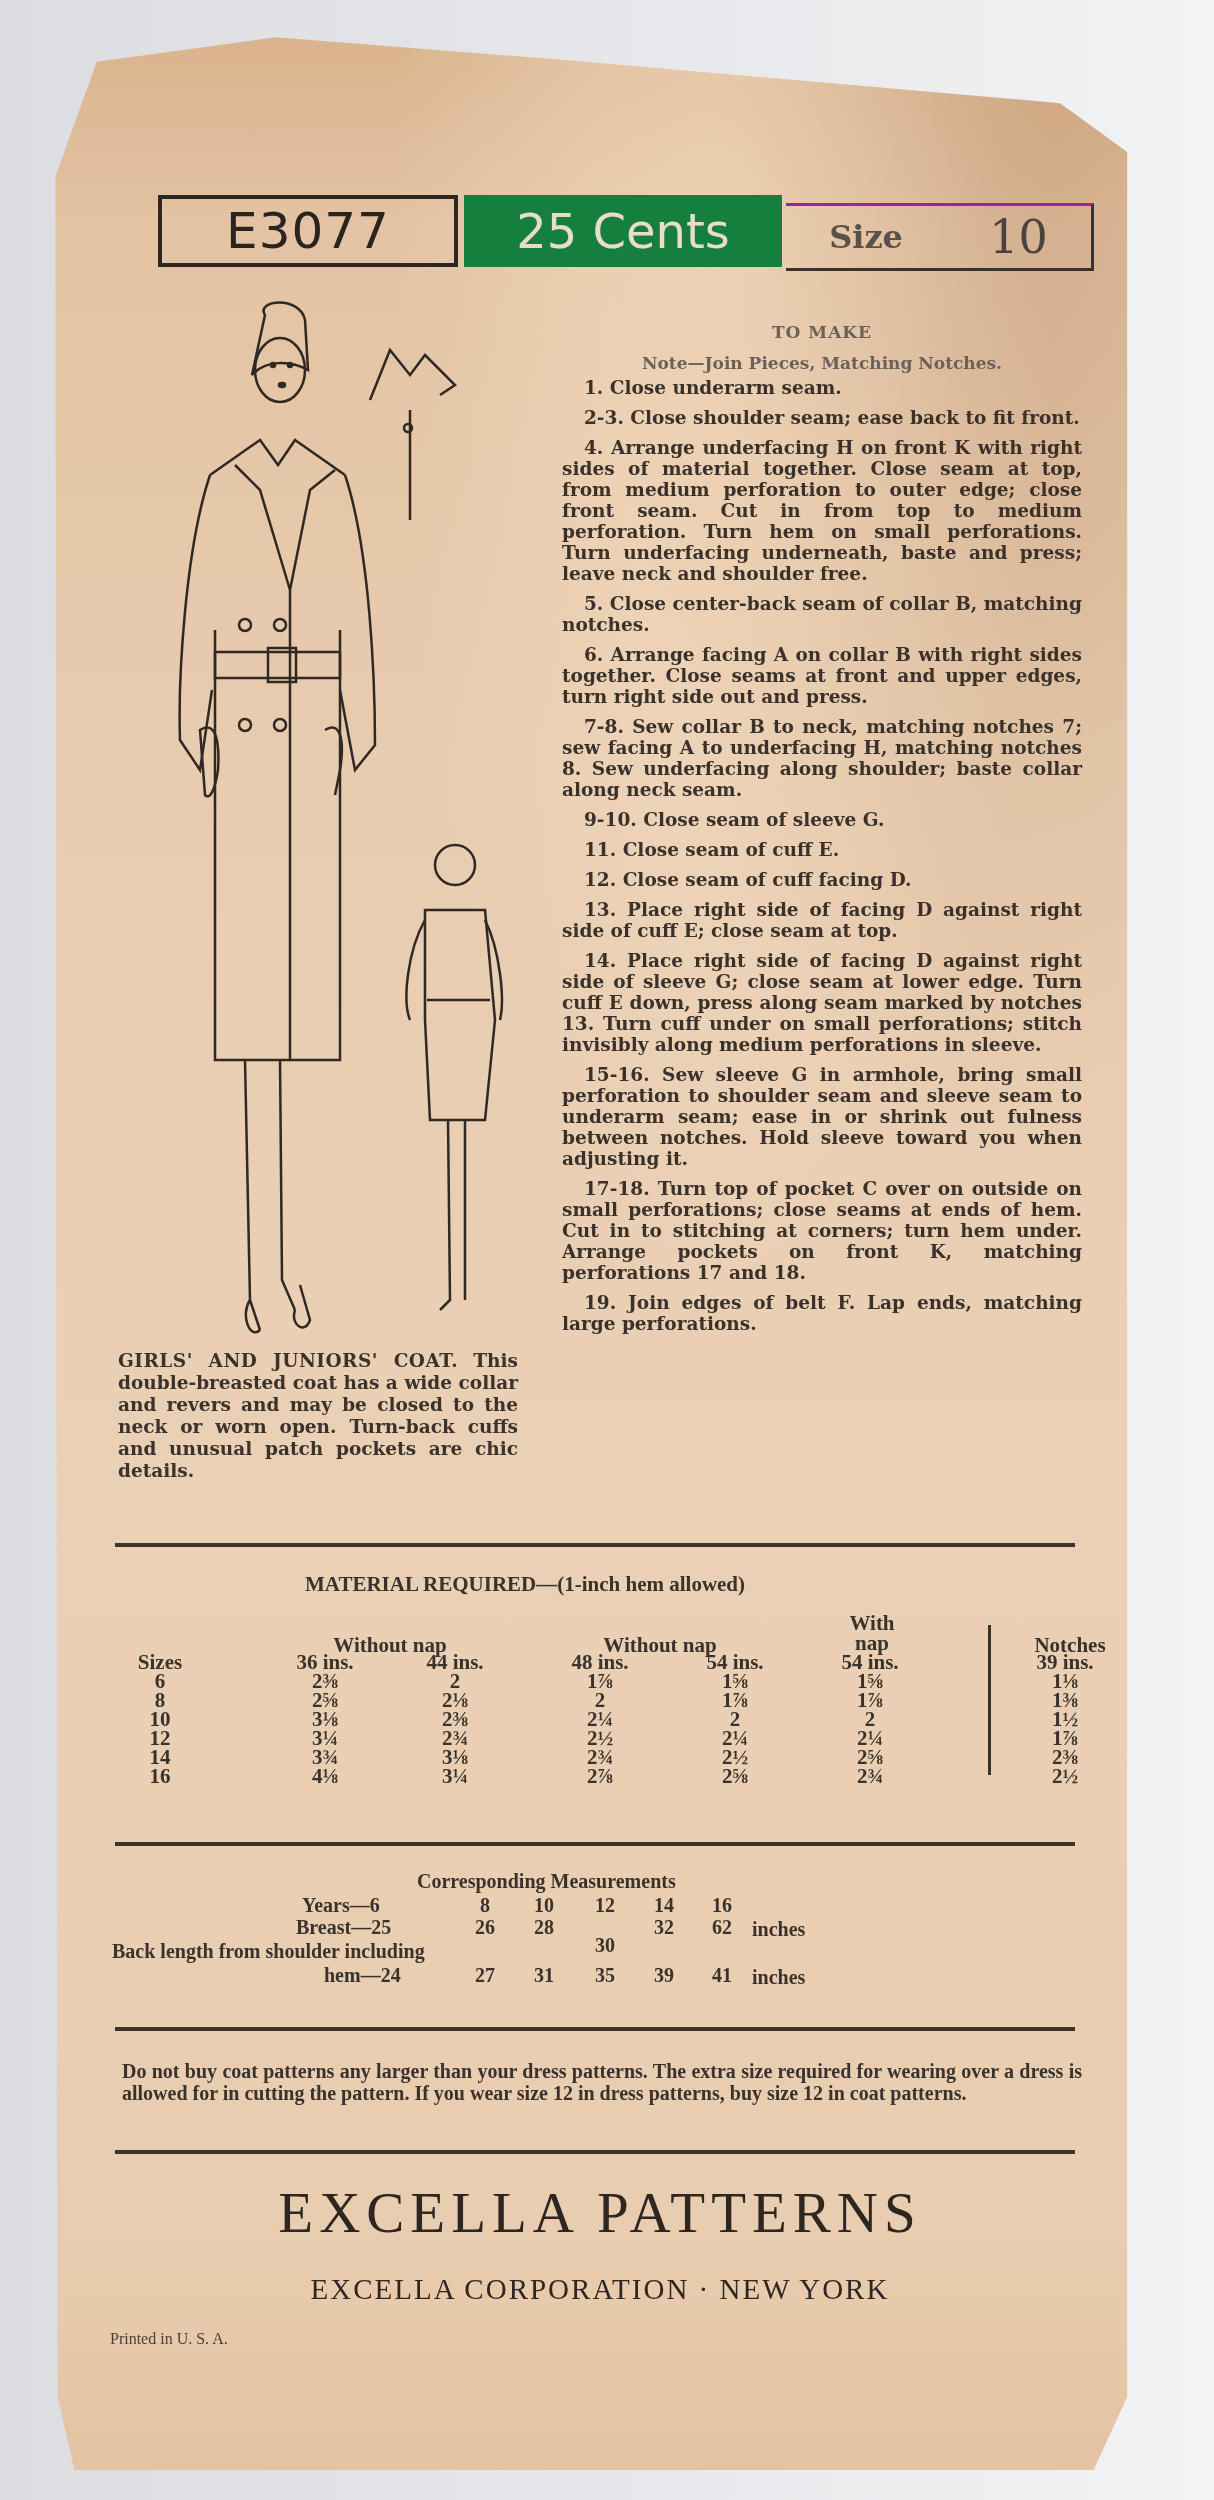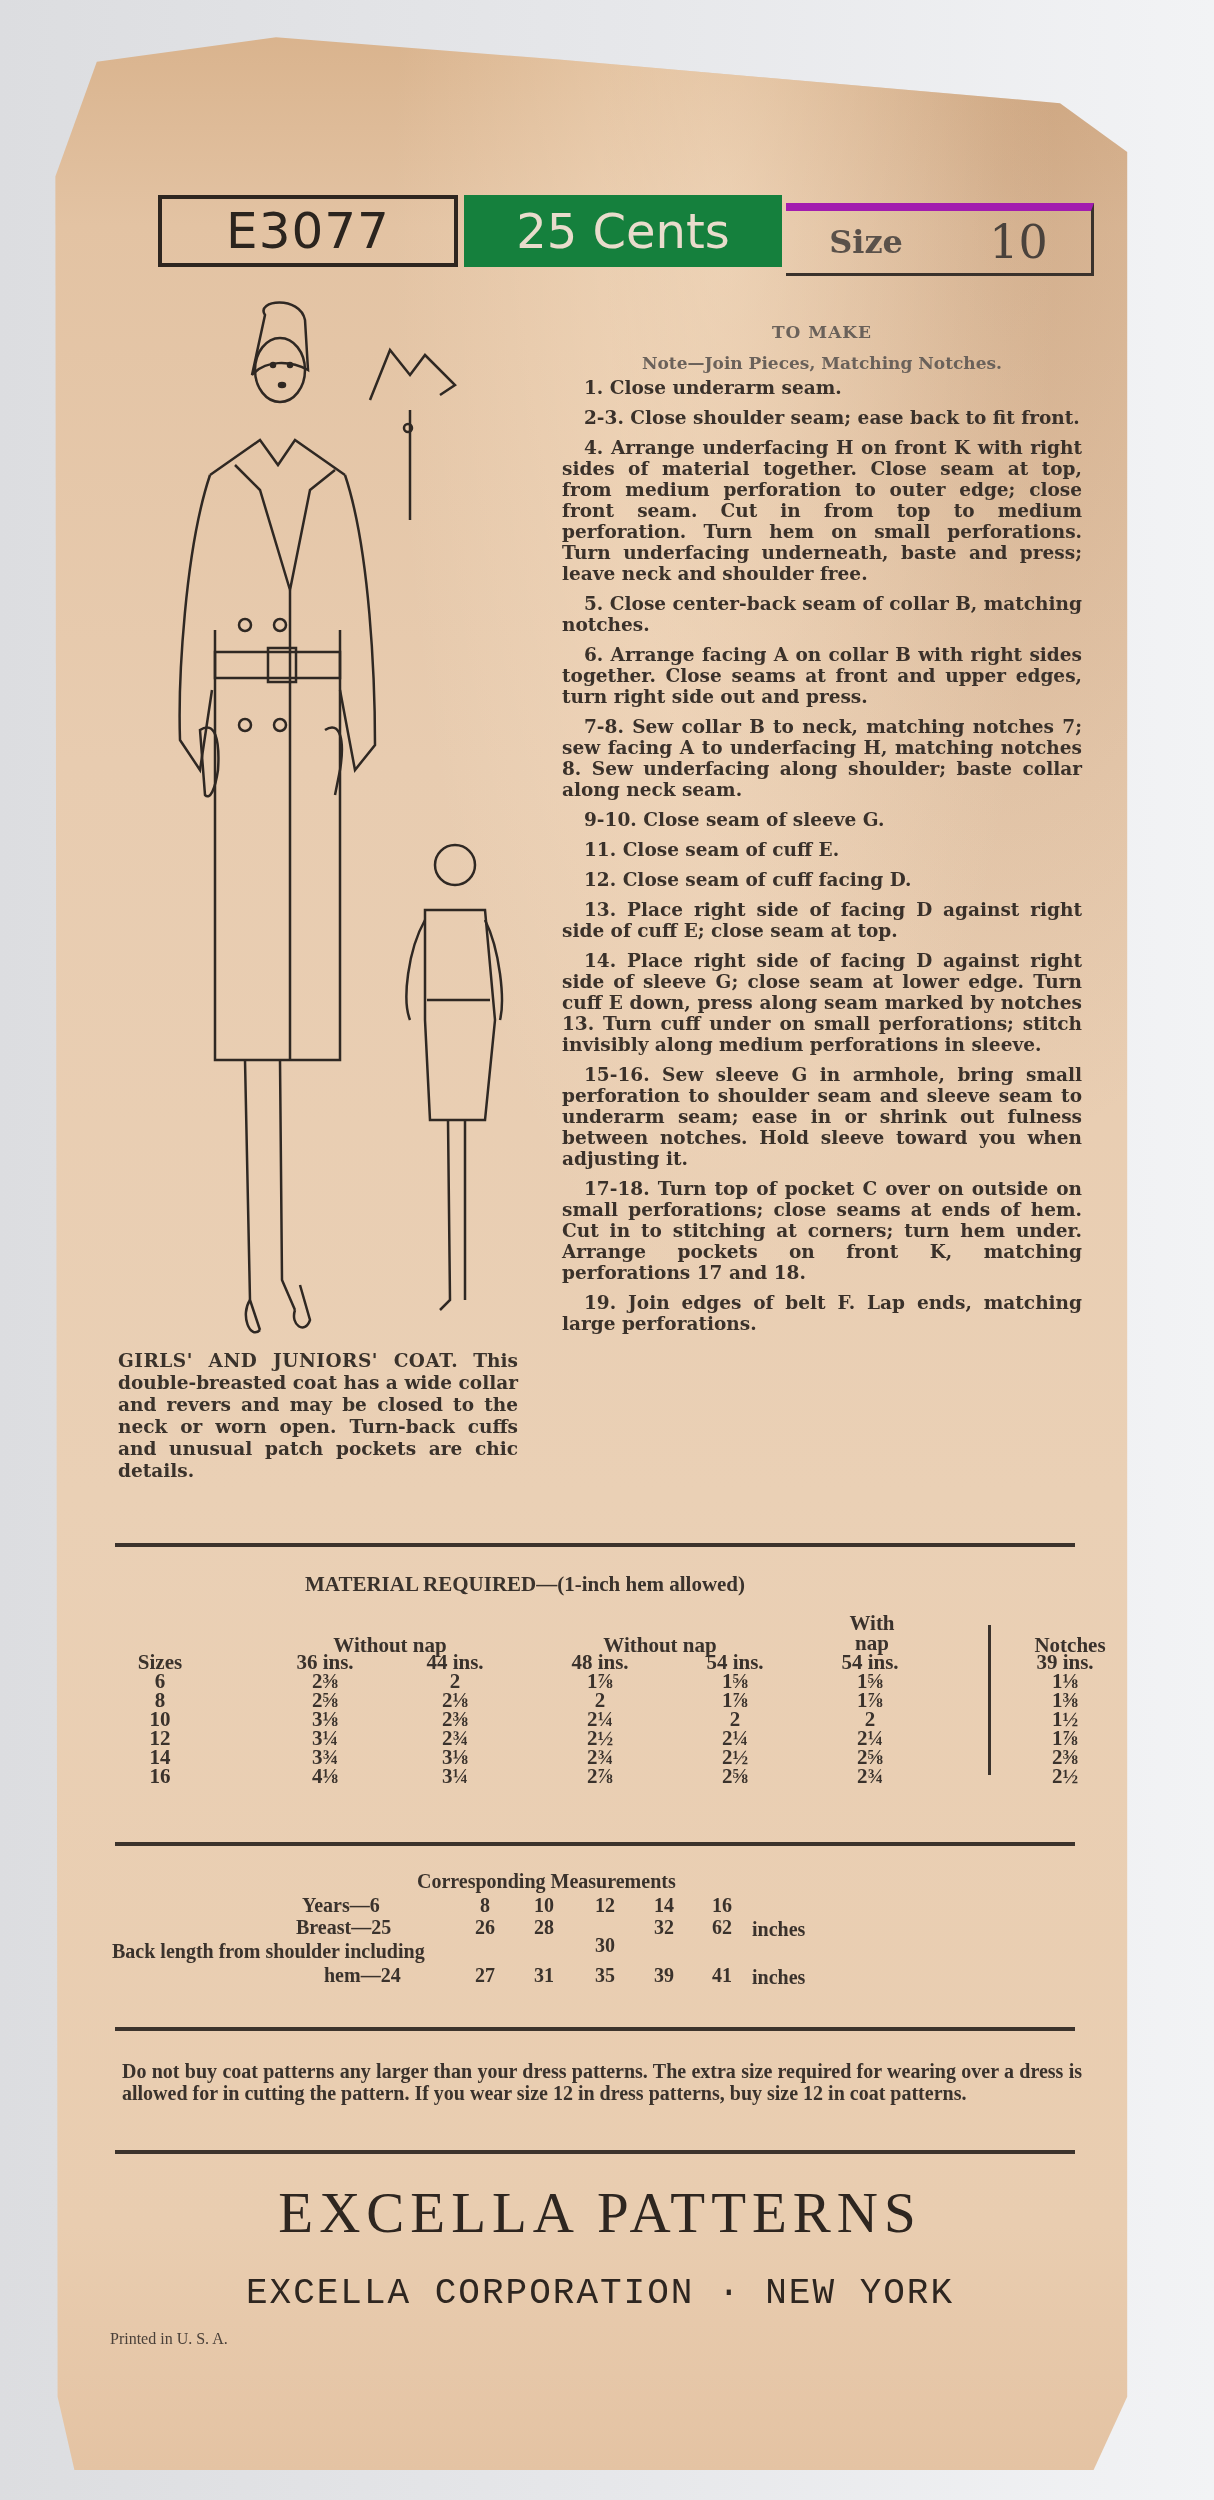--- a/index.html
+++ b/index.html
@@ -15,21 +15,21 @@
       radial-gradient(ellipse at 85% 6%, rgba(160,110,70,0.25) 0%, rgba(0,0,0,0) 30%),
       linear-gradient(180deg,#d9b38d 0%,#e3c3a3 8%,#e8ccb0 30%,#ead0b5 60%,#e9cdb0 90%,#e4c3a3 100%);
     clip-path: polygon(4% 1.3%, 20% 0.3%, 45% 1.2%, 60% 1.8%, 90% 3%, 96% 5%, 96% 97%, 93% 100.0%, 2% 100%, 0.5% 97%, 0.3% 6%);
     box-shadow: 0 2px 6px rgba(0,0,0,0.25);
   }
   .hdr { position:absolute; top:195px; left:158px; height:72px; display:flex; }
   .hdr .num { width:292px; border:4px solid #2e2620; display:flex; align-items:center; justify-content:center;
     font-family:"DejaVu Sans", sans-serif; font-size:50px; color:#2b241e; letter-spacing:1px; }
   .hdr .price { width:318px; margin-left:6px; background:#15803d; display:flex; align-items:center; justify-content:center;
     font-family:"DejaVu Sans", sans-serif; font-size:48px; color:#e9dccc; }
-  .hdr .size { width:305px; margin-left:4px; margin-top:8px; height:62px; border-top:8px solid #a21caf; border-bottom:3px solid #3a322c; border-right:3px solid #3a322c;
+  .hdr .size { width:305px; margin-left:4px; margin-top:8px; height:62px; border-top:3px solid #a21caf; border-bottom:3px solid #3a322c; border-right:3px solid #3a322c;
     display:flex; align-items:center; justify-content:space-around; font-family:"DejaVu Serif", serif; }
   .hdr .size .lbl { font-size:32px; color:#5a514a; font-weight:bold; }
   .hdr .size .val { font-size:46px; color:#4a423c; }
 
   .illus { position:absolute; left:140px; top:300px; width:420px; height:1050px; }
   .desc { position:absolute; left:118px; top:1350px; width:400px; font-size:18.5px; line-height:22px; text-align:justify; font-weight:bold; color:#3a322b; }
   .desc .title { font-weight:bold; letter-spacing:0.5px; }
 
   .instr { position:absolute; left:562px; top:322px; width:520px; font-size:18.5px; line-height:21px; color:#3a312a; font-weight:bold; }
   .instr .h1 { text-align:center; font-size:17px; letter-spacing:1px; color:#6a615a; margin-bottom:10px; }
@@ -43,21 +43,21 @@
   .mat-table .grp { position:absolute; top:40px; text-align:center; }
   .mat-table .col { position:absolute; top:0; text-align:center; line-height:19px; }
   .mat-table .divider { position:absolute; left:868px; top:30px; width:3px; height:150px; background:#3a322c; }
 
   .meas { position:absolute; left:112px; top:1870px; width:800px; font-family:"Liberation Serif", serif; font-weight:bold; font-size:20px; color:#3a322c; }
   .meas .row { position:absolute; white-space:nowrap; }
   .meas .cell { position:absolute; text-align:center; width:40px; }
 
   .note { position:absolute; left:122px; top:2060px; width:960px; font-family:"Liberation Serif", serif; font-size:20px; line-height:22px; color:#3a322c; text-align:justify; font-weight:bold; }
   .brand { position:absolute; left:120px; top:2180px; width:960px; text-align:center; font-family:"Liberation Serif", serif; font-size:57px; letter-spacing:6px; color:#2e2620; }
-  .corp { position:absolute; left:120px; top:2273px; width:960px; text-align:center; font-family:Liberation Mono, monospace; font-size:36px; letter-spacing:2px; color:#2e2620; }
+  .corp { position:absolute; left:120px; top:2273px; width:960px; text-align:center; font-family:Liberation Serif, serif; font-size:29px; letter-spacing:2px; color:#2e2620; }
   .printed { position:absolute; left:110px; top:2330px; font-family:"Liberation Serif", serif; font-size:16px; color:#4a4039; }
 </style>
 </head>
 <body>
 
 <div class="envelope"></div>
 
 <div class="hdr">
   <div class="num">E3077</div>
   <div class="price">25 Cents</div>

